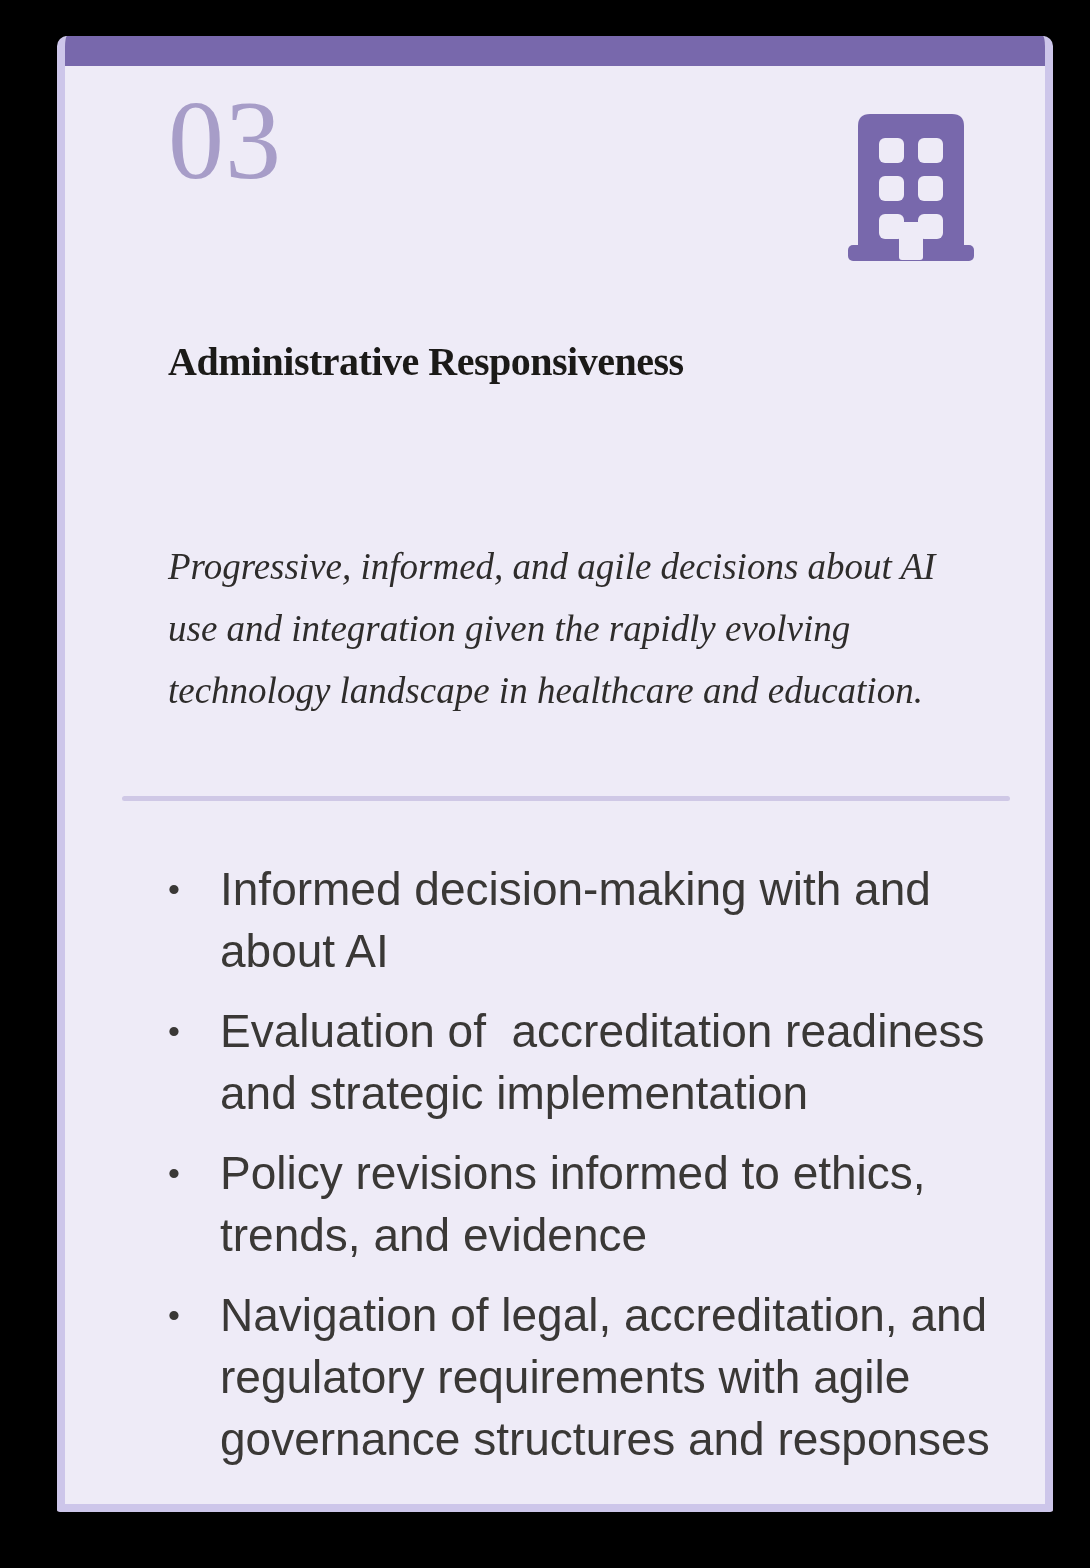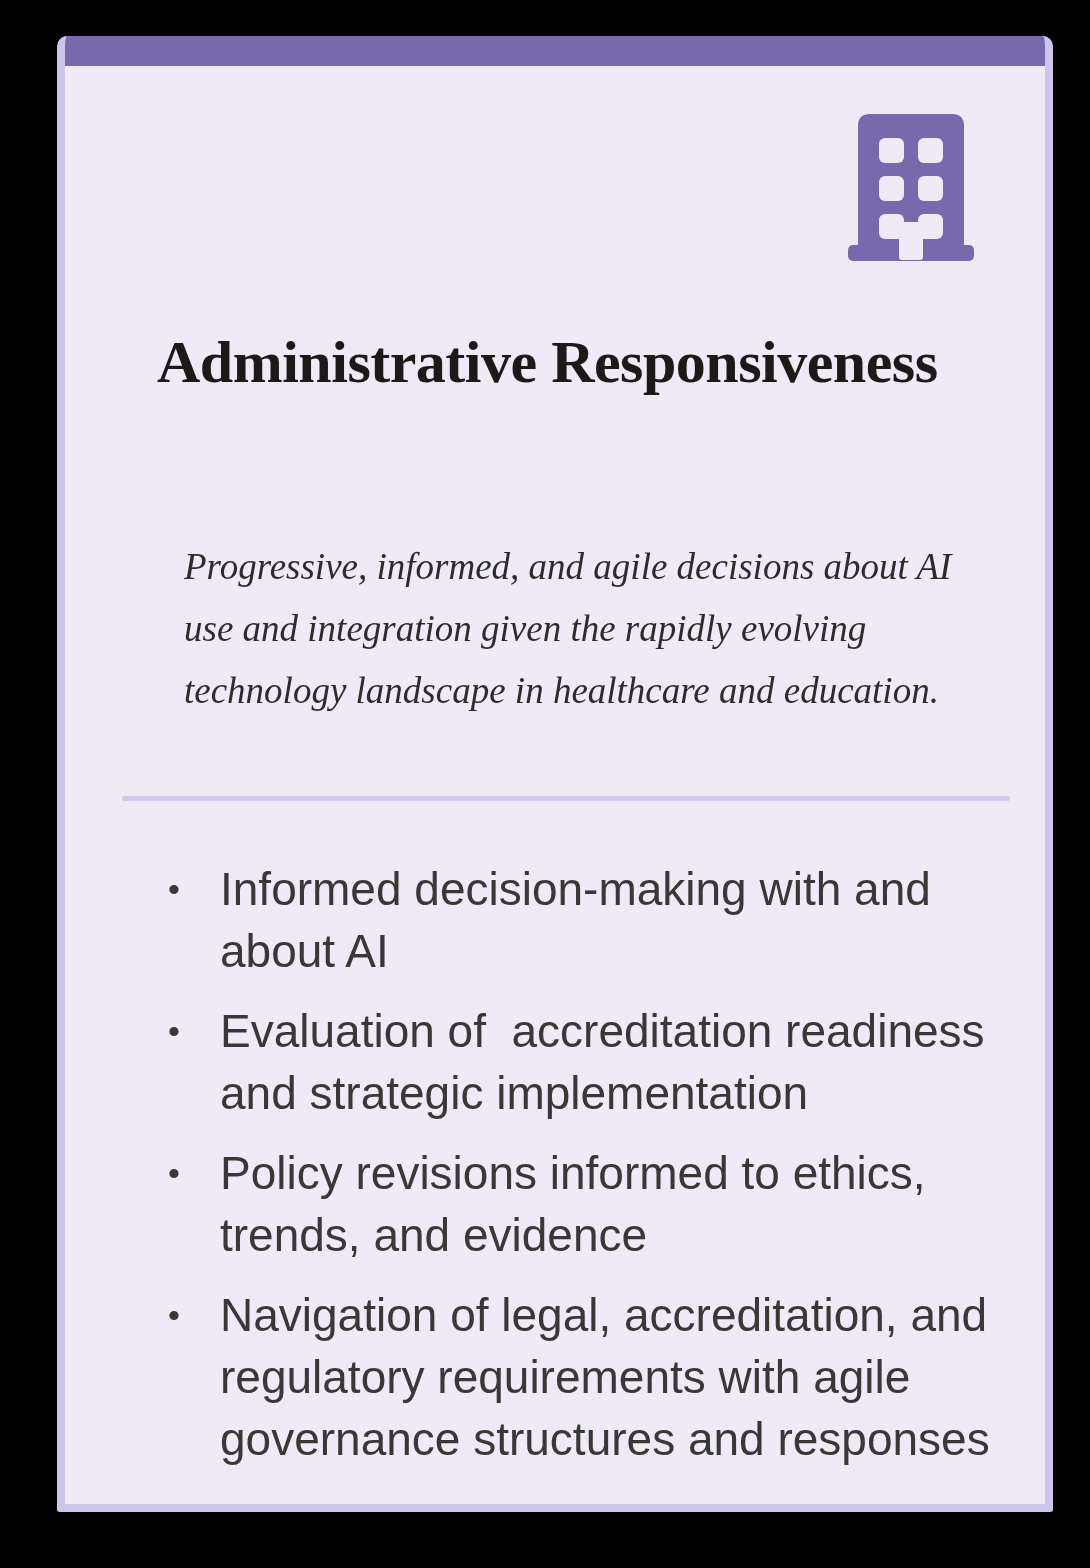--- a/index.html
+++ b/index.html
@@ -72,44 +72,43 @@
     position:absolute;
     left:783px;
     top:44px;
     width:126px;
     height:154px;
   }
 
   
   .title {
     position:absolute;
-    left:92px;
+    left:103px;
     top:248px;
     width:800px;
     font-family:"Liberation Serif", serif;
     font-weight:700;
-    font-size:60px;
+    font-size:40px;
     line-height:96px;
     color:#1B1A18;
     letter-spacing:-0.5px;
   }
 
   
   .subtitle {
     position:absolute;
     left:103px;
     top:470px;
     width:810px;
     font-family:"Liberation Serif", serif;
     font-style:italic;
     font-weight:400;
     font-size:37px;
     line-height:62px;
     color:#2E2C2B;
-    margin-left:16px;
   }
 
   
   .divider {
     position:absolute;
     left:57px;
     top:730px;
     width:888px;
     height:5px;
     background:#CFC8E6;
@@ -155,20 +154,21 @@
 <body>
 
 <div class="card">
 
   <div class="card-topbar"></div>
 
   <div class="card-inner">
 
     <div class="header-row">
 
+      <div class="step-number">03</div>
 
       <div class="building-icon">
         <svg viewBox="0 0 126 154" width="126" height="154" aria-hidden="true">
 
           <path d="M10 16 Q10 4 22 4 L104 4 Q116 4 116 16 L116 138 L10 138 Z" fill="#7868AC"></path>
 
           <rect x="0" y="135" width="126" height="16" rx="5" fill="#7868AC"></rect>
 
           <rect x="31" y="28" width="25" height="25" rx="6" fill="#EEEBF7"></rect>
           <rect x="31" y="66" width="25" height="25" rx="6" fill="#EEEBF7"></rect>

